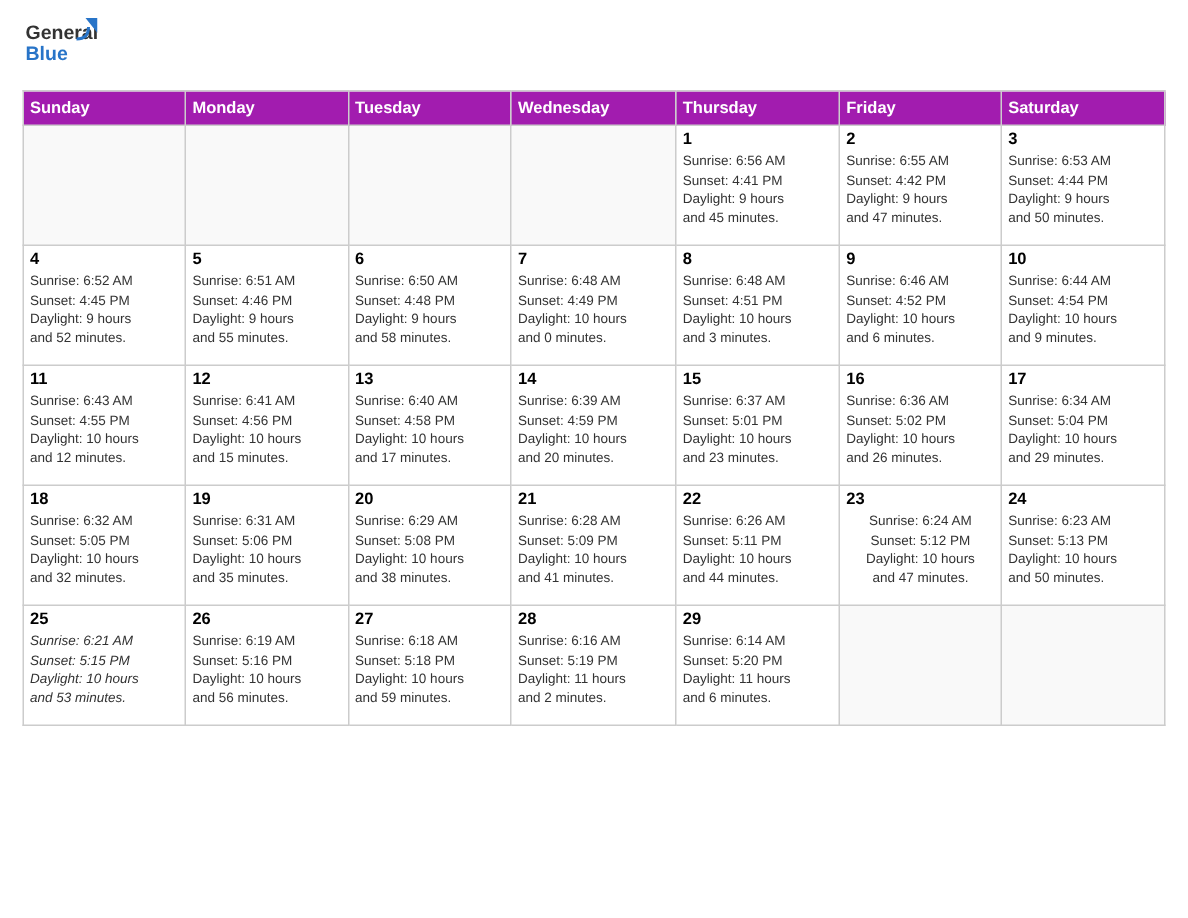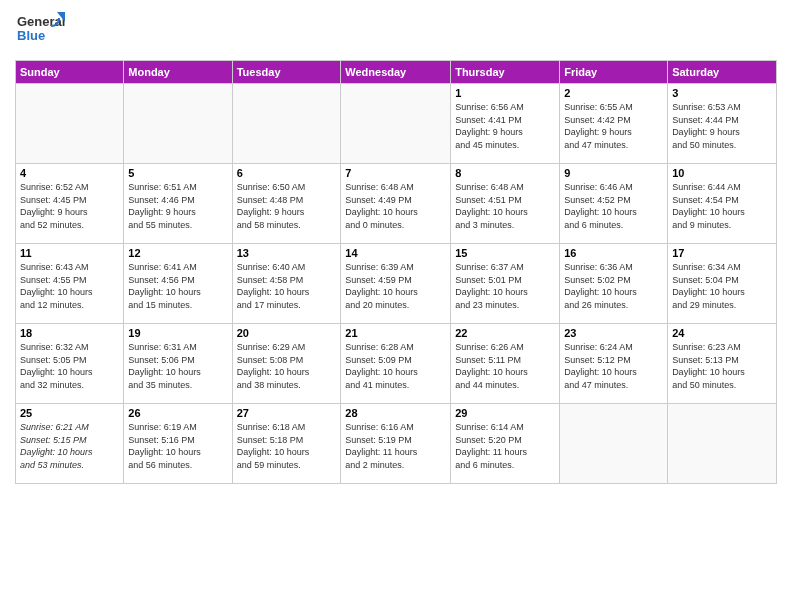--- a/index.html
+++ b/index.html
@@ -231,21 +231,21 @@
           </td>
           <td>
             <div class="day-num">22</div>
             <div class="day-detail" style="white-space: pre-line;">Sunrise: 6:26 AM
 Sunset: 5:11 PM
 Daylight: 10 hours
 and 44 minutes.</div>
           </td>
           <td>
             <div class="day-num">23</div>
-            <div class="day-detail" style="white-space: pre-line;">Sunrise: 6:24 AM
+            <div class="day-detail" style="white-space: pre-line; text-align: center;">Sunrise: 6:24 AM
 Sunset: 5:12 PM
 Daylight: 10 hours
 and 47 minutes.</div>
           </td>
           <td>
             <div class="day-num">24</div>
             <div class="day-detail" style="white-space: pre-line;">Sunrise: 6:23 AM
 Sunset: 5:13 PM
 Daylight: 10 hours
 and 50 minutes.</div>

